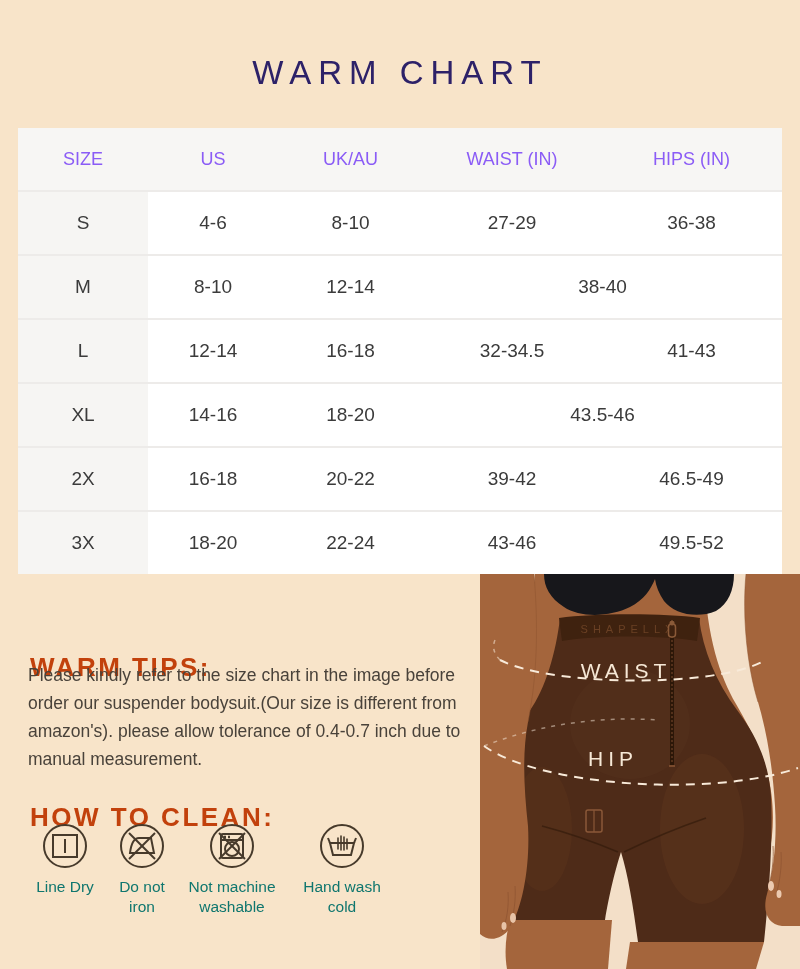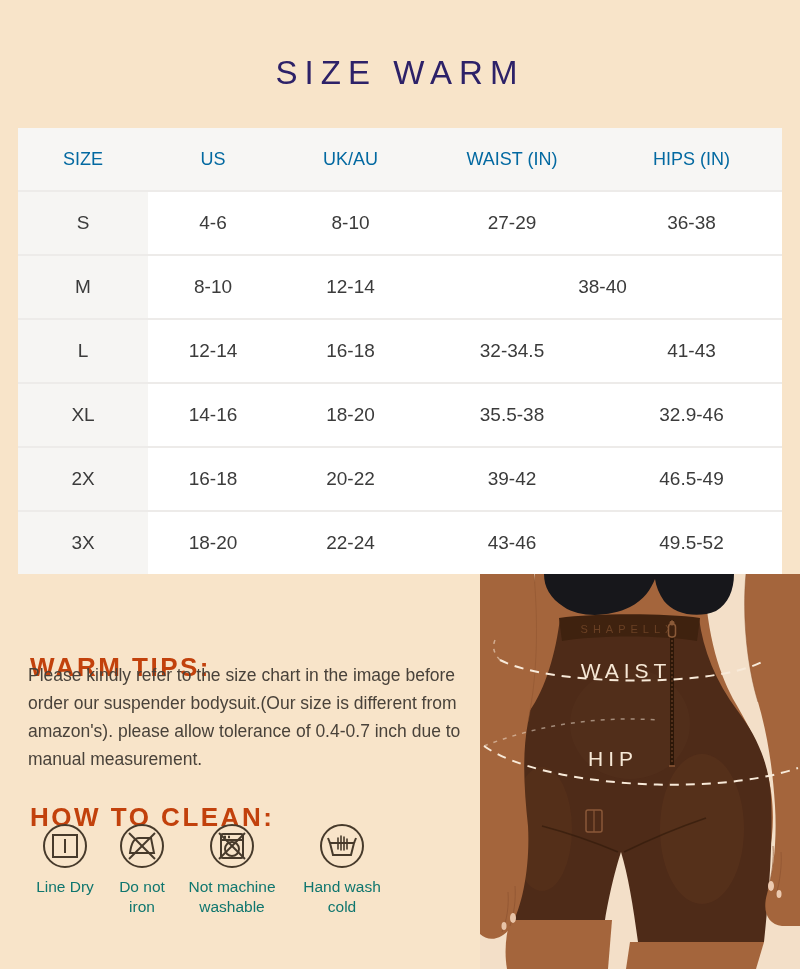--- a/index.html
+++ b/index.html
@@ -11,21 +11,21 @@
   .title {
     position:absolute; top:54px; left:0; width:800px; text-align:center;
     font-size:33px; font-weight:400; letter-spacing:7px; color:#2d2168;
   }
   
   .size-table { position:absolute; left:18px; top:128px; width:764px; }
   .trow { display:flex; }
   .thead-row { height:62px; background:#f7f6f4; }
   .tbody-row { height:64px; background:#ffffff; box-sizing:border-box; border-top:2px solid #edebe9; }
   .cell { display:flex; align-items:center; justify-content:center; font-size:19px; color:#3b3b3b; }
-  .thead-row .cell { font-size:18px; color:#0369a1; }
+  .thead-row .cell { font-size:18px; color:#8b5cf6; }
   .c0 { width:130px; } .c1 { width:130px; } .c2 { width:145px; } .c3 { width:178px; } .c4 { flex:1; }
   .tbody-row .c0 { background:#f6f5f3; }
   
   .section-heading {
     position:absolute; left:30px; font-size:26px; font-weight:bold;
     letter-spacing:2.5px; color:#c2410c;margin-top:24px;
   }
   #warm-tips-heading { top:628px; }
   #how-to-clean-heading { top:778px; }
   .tips-body {
@@ -43,21 +43,21 @@
   #clean-item-1 .clean-label { width:60px;text-align:center; }
   #clean-item-2 .clean-label { width:105px; }
   #clean-item-3 .clean-label { width:92px; }
   
   .photo { position:absolute; left:480px; top:574px; width:320px; height:395px; }
   .photo svg { display:block; }
 </style>
 </head>
 <body>
 
-<div class="title">SIZE WARM</div>
+<div class="title">WARM CHART</div>
 
 <div class="size-table">
   <div class="trow thead-row">
     <div class="cell c0">SIZE</div>
     <div class="cell c1">US</div>
     <div class="cell c2">UK/AU</div>
     <div class="cell c3">WAIST (IN)</div>
     <div class="cell c4">HIPS (IN)</div>
   </div>
   <div class="trow tbody-row">
@@ -77,22 +77,21 @@
     <div class="cell c0">L</div>
     <div class="cell c1">12-14</div>
     <div class="cell c2">16-18</div>
     <div class="cell c3">32-34.5</div>
     <div class="cell c4">41-43</div>
   </div>
   <div class="trow tbody-row">
     <div class="cell c0">XL</div>
     <div class="cell c1">14-16</div>
     <div class="cell c2">18-20</div>
-    <div class="cell c3">35.5-38</div>
-    <div class="cell c4">32.9-46</div>
+    <div class="cell c4">43.5-46</div>
   </div>
   <div class="trow tbody-row">
     <div class="cell c0">2X</div>
     <div class="cell c1">16-18</div>
     <div class="cell c2">20-22</div>
     <div class="cell c3">39-42</div>
     <div class="cell c4">46.5-49</div>
   </div>
   <div class="trow tbody-row">
     <div class="cell c0">3X</div>

